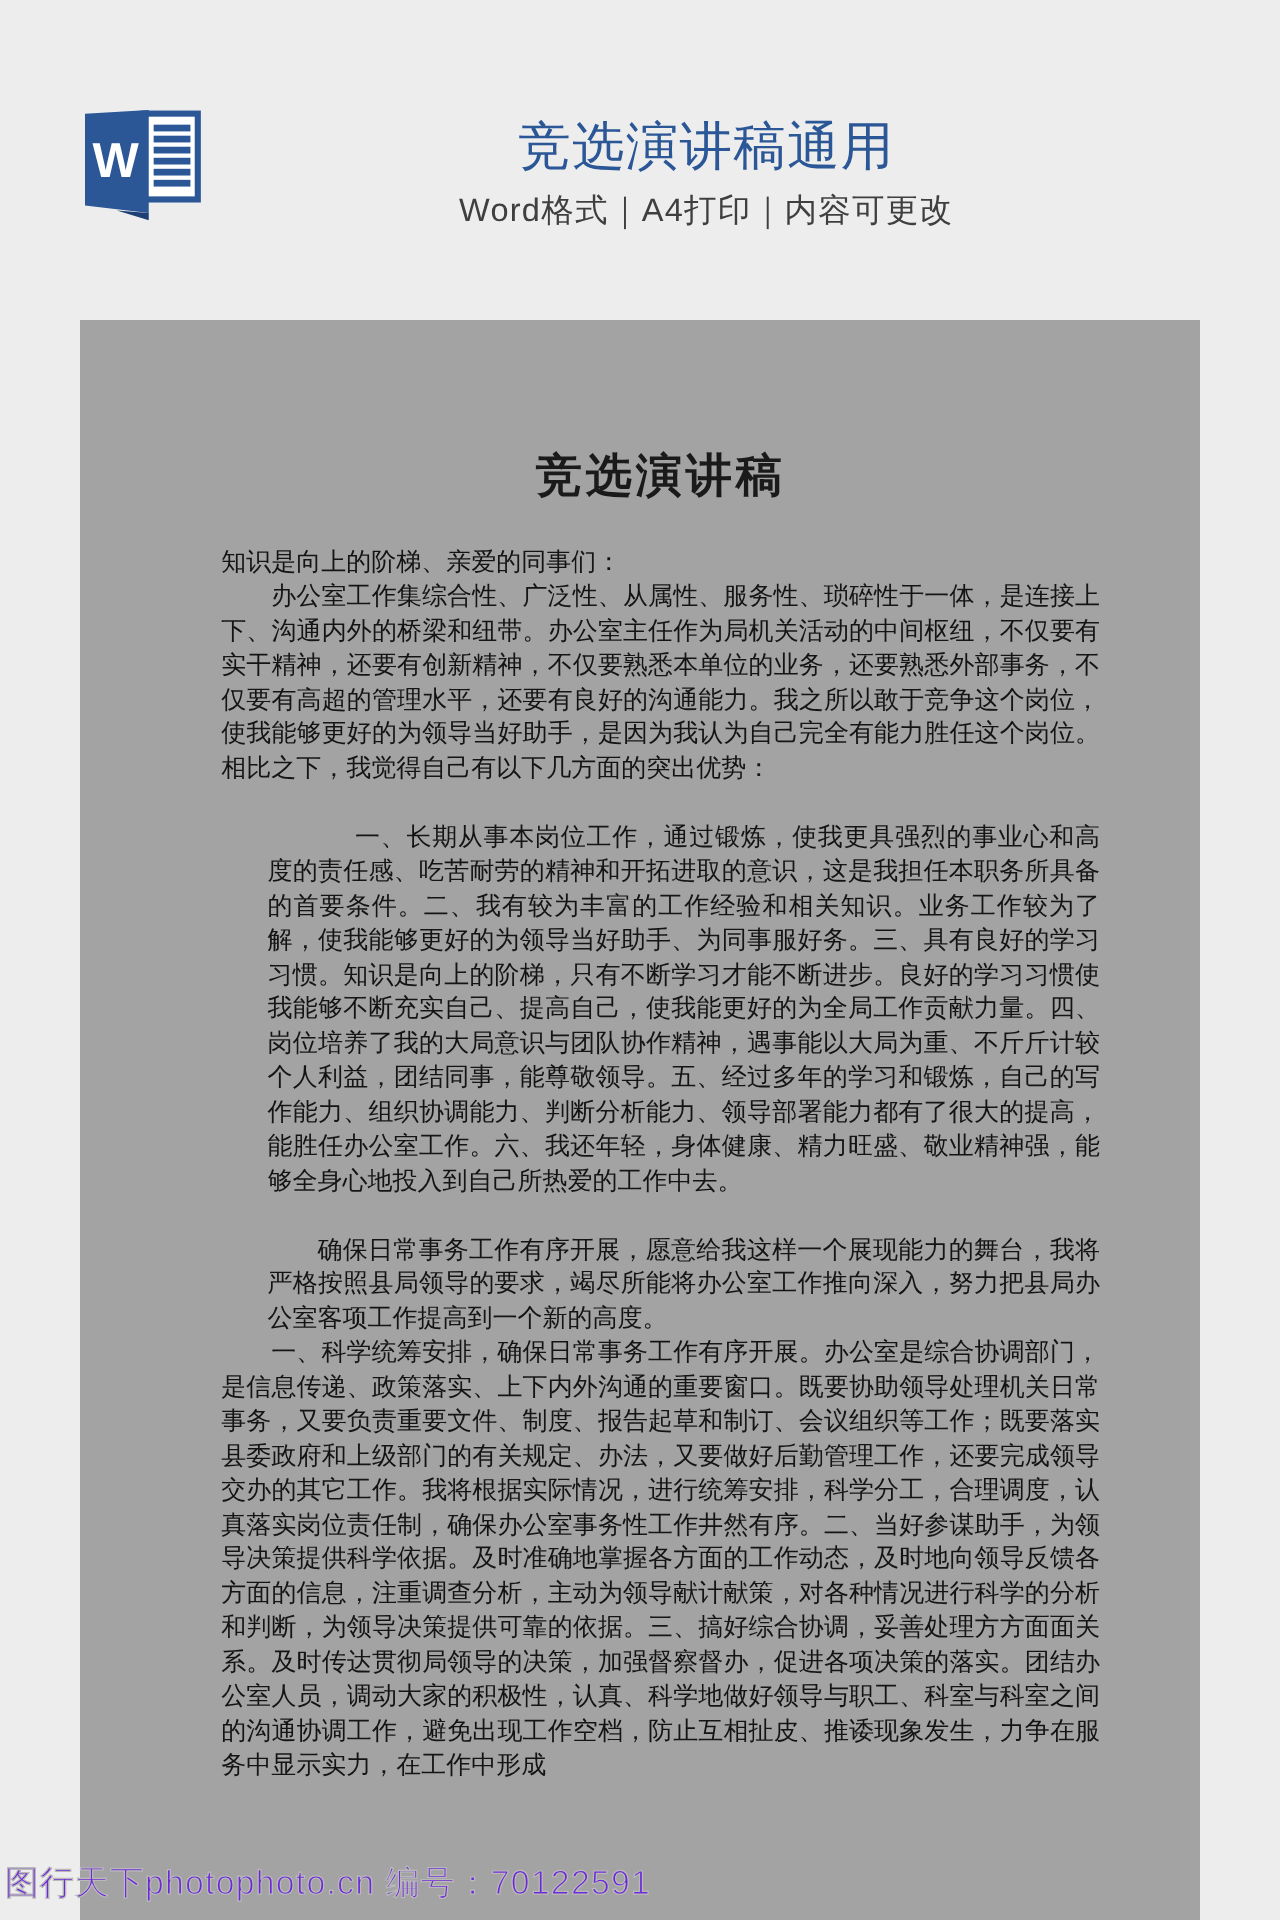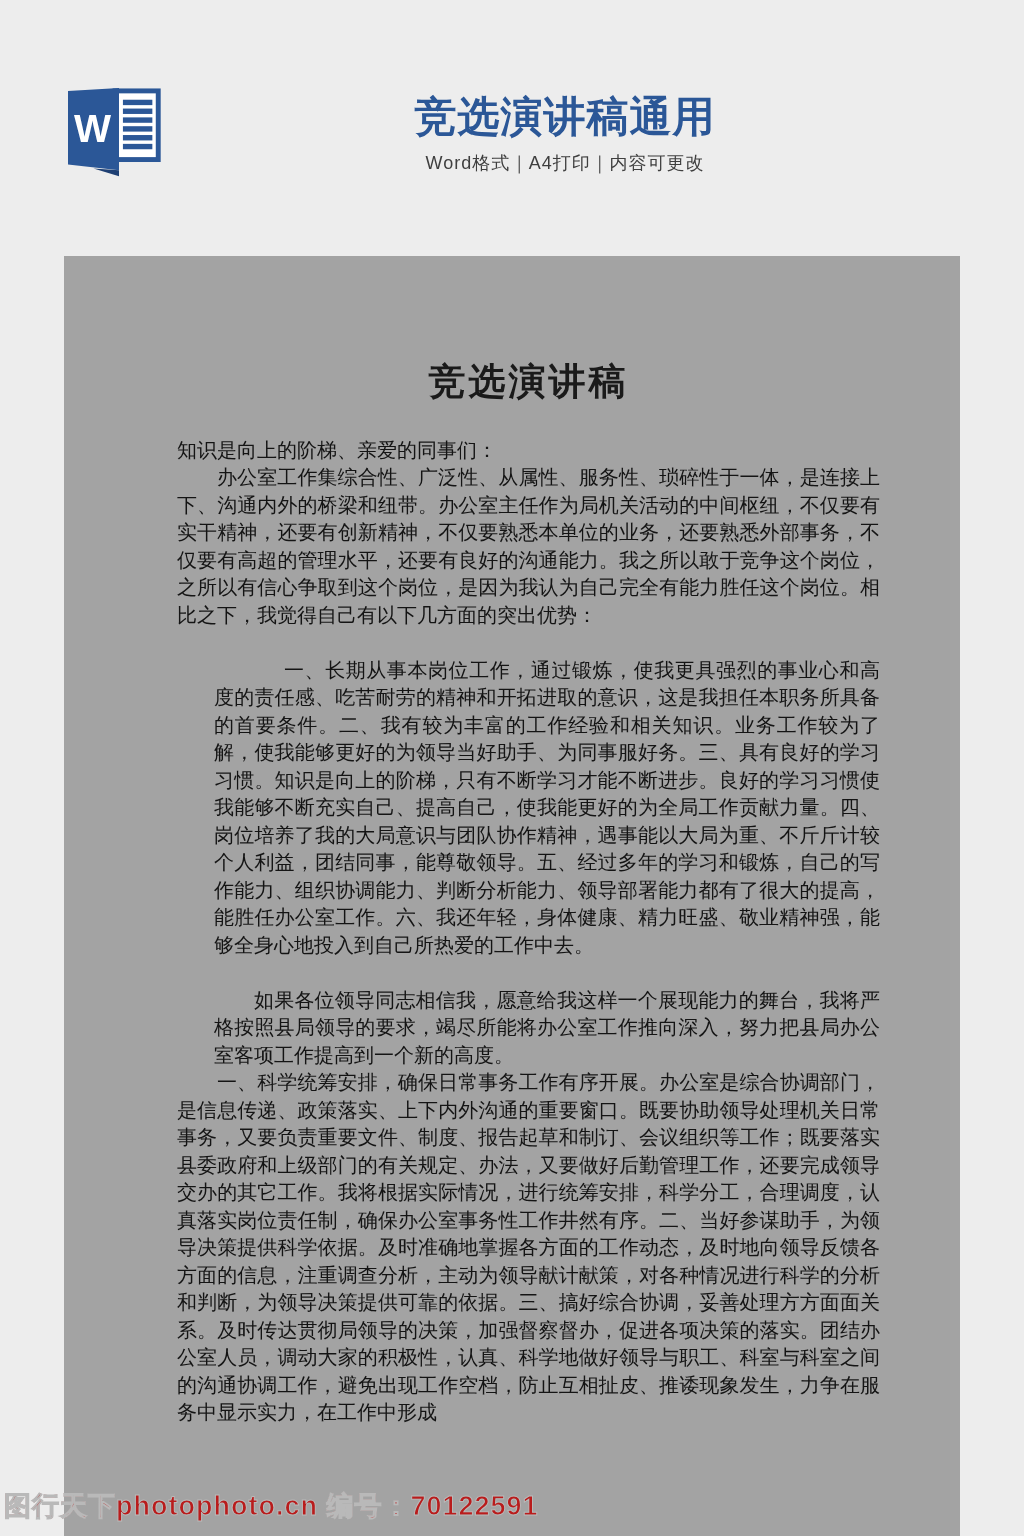--- a/index.html
+++ b/index.html
@@ -3,25 +3,25 @@
 <meta charset="utf-8">
 <style>
   html,body{margin:0;padding:0;}
   body{background:#ededed;font-family:"Liberation Sans","DejaVu Sans",sans-serif;}
   .canvas{position:relative;width:1024px;height:1536px;background:#ededed;overflow:hidden;margin:0 auto;}
 
   
   .word-icon{position:absolute;left:60px;top:86px;width:118px;height:102px;}
   .header-text{position:absolute;left:106px;right:0;top:92px;text-align:center;}
   .header-title{
-    font-size:42px;font-weight:bold;color:#2b5797;letter-spacing:1px;
+    font-size:42px;font-weight:normal;color:#2b5797;letter-spacing:1px;
     font-family:"Liberation Sans","DejaVu Sans",sans-serif;line-height:1.2;
   }
   .header-subtitle{
-    margin-top:9px;font-size:18px;color:#3f3f3f;letter-spacing:1px;
+    margin-top:9px;font-size:26px;color:#3f3f3f;letter-spacing:1px;
   }
 
   
   .page{
     position:absolute;left:64px;top:256px;width:896px;height:1444px;
     background:#a3a3a3;box-sizing:border-box;
     padding:105px 80px 0 113px;
   }
   .doc-title{
     margin:0 0 33px 0;text-align:center;
@@ -35,22 +35,22 @@
   }
   .para{margin:0;}
   .indent-0{text-indent:0;}
   .indent-2{text-indent:2em;}
   .indent-3{text-indent:3.5em;}
   .space-before{margin-top:27.5px;margin-left:37px;}
 
   
   .watermark{
     position:absolute;left:4px;top:1488px;
-    font-size:27px;font-weight:bold;letter-spacing:1px;
-    color:#b91c1c;-webkit-text-stroke:1px #b9b9b9;
+    font-size:27px;font-weight:normal;letter-spacing:1px;
+    color:#6d28d9;-webkit-text-stroke:1px #b9b9b9;
     font-family:"Liberation Sans","DejaVu Sans",sans-serif;
     white-space:nowrap;
   }
 </style>
 </head>
 <body>
 
 <div class="canvas">
 
   <div class="word-icon">
@@ -72,22 +72,22 @@
 
   <div class="header-text">
     <div class="header-title">竞选演讲稿通用</div>
     <div class="header-subtitle">Word格式｜A4打印｜内容可更改</div>
   </div>
 
   <div class="page">
     <h1 class="doc-title">竞选演讲稿</h1>
     <div class="doc-body">
         <p class="para indent-0">知识是向上的阶梯、亲爱的同事们：</p>
-        <p class="para indent-2">办公室工作集综合性、广泛性、从属性、服务性、琐碎性于一体，是连接上下、沟通内外的桥梁和纽带。办公室主任作为局机关活动的中间枢纽，不仅要有实干精神，还要有创新精神，不仅要熟悉本单位的业务，还要熟悉外部事务，不仅要有高超的管理水平，还要有良好的沟通能力。我之所以敢于竞争这个岗位，之所以有信心争取到这个岗位，是因为我认为自己完全有能力胜任这个岗位。相比之下，我觉得自己有以下几方面的突出优势：</p>
+        <p class="para indent-2">办公室工作集综合性、广泛性、从属性、服务性、琐碎性于一体，是连接上下、沟通内外的桥梁和纽带。办公室主任作为局机关活动的中间枢纽，不仅要有实干精神，还要有创新精神，不仅要熟悉本单位的业务，还要熟悉外部事务，不仅要有高超的管理水平，还要有良好的沟通能力。我之所以敢于竞争这个岗位，使我能够更好的为领导当好助手，是因为我认为自己完全有能力胜任这个岗位。相比之下，我觉得自己有以下几方面的突出优势：</p>
         <p class="para indent-3 space-before">一、长期从事本岗位工作，通过锻炼，使我更具强烈的事业心和高度的责任感、吃苦耐劳的精神和开拓进取的意识，这是我担任本职务所具备的首要条件。二、我有较为丰富的工作经验和相关知识。业务工作较为了解，使我能够更好的为领导当好助手、为同事服好务。三、具有良好的学习习惯。知识是向上的阶梯，只有不断学习才能不断进步。良好的学习习惯使我能够不断充实自己、提高自己，使我能更好的为全局工作贡献力量。四、岗位培养了我的大局意识与团队协作精神，遇事能以大局为重、不斤斤计较个人利益，团结同事，能尊敬领导。五、经过多年的学习和锻炼，自己的写作能力、组织协调能力、判断分析能力、领导部署能力都有了很大的提高，能胜任办公室工作。六、我还年轻，身体健康、精力旺盛、敬业精神强，能够全身心地投入到自己所热爱的工作中去。</p>
-        <p class="para indent-2 space-before">如果各位领导同志相信我，愿意给我这样一个展现能力的舞台，我将严格按照县局领导的要求，竭尽所能将办公室工作推向深入，努力把县局办公室客项工作提高到一个新的高度。</p>
+        <p class="para indent-2 space-before">确保日常事务工作有序开展，愿意给我这样一个展现能力的舞台，我将严格按照县局领导的要求，竭尽所能将办公室工作推向深入，努力把县局办公室客项工作提高到一个新的高度。</p>
         <p class="para indent-2">一、科学统筹安排，确保日常事务工作有序开展。办公室是综合协调部门，是信息传递、政策落实、上下内外沟通的重要窗口。既要协助领导处理机关日常事务，又要负责重要文件、制度、报告起草和制订、会议组织等工作；既要落实县委政府和上级部门的有关规定、办法，又要做好后勤管理工作，还要完成领导交办的其它工作。我将根据实际情况，进行统筹安排，科学分工，合理调度，认真落实岗位责任制，确保办公室事务性工作井然有序。二、当好参谋助手，为领导决策提供科学依据。及时准确地掌握各方面的工作动态，及时地向领导反馈各方面的信息，注重调查分析，主动为领导献计献策，对各种情况进行科学的分析和判断，为领导决策提供可靠的依据。三、搞好综合协调，妥善处理方方面面关系。及时传达贯彻局领导的决策，加强督察督办，促进各项决策的落实。团结办公室人员，调动大家的积极性，认真、科学地做好领导与职工、科室与科室之间的沟通协调工作，避免出现工作空档，防止互相扯皮、推诿现象发生，力争在服务中显示实力，在工作中形成</p>
       </div>
   </div>
 
   <div class="watermark">图行天下photophoto.cn 编号：70122591</div>
 
 </div>
 
 </body></html>

